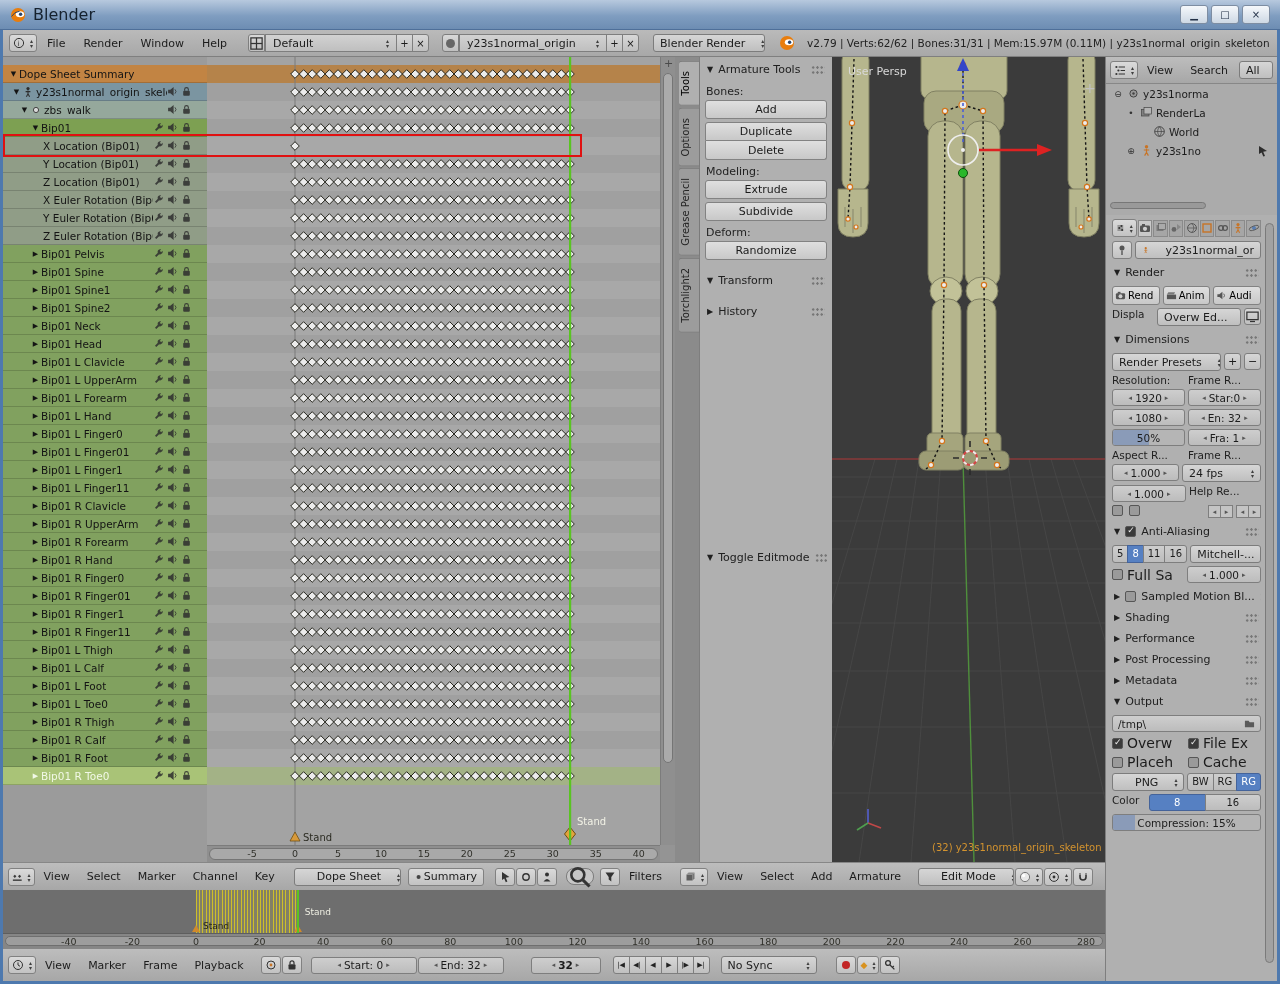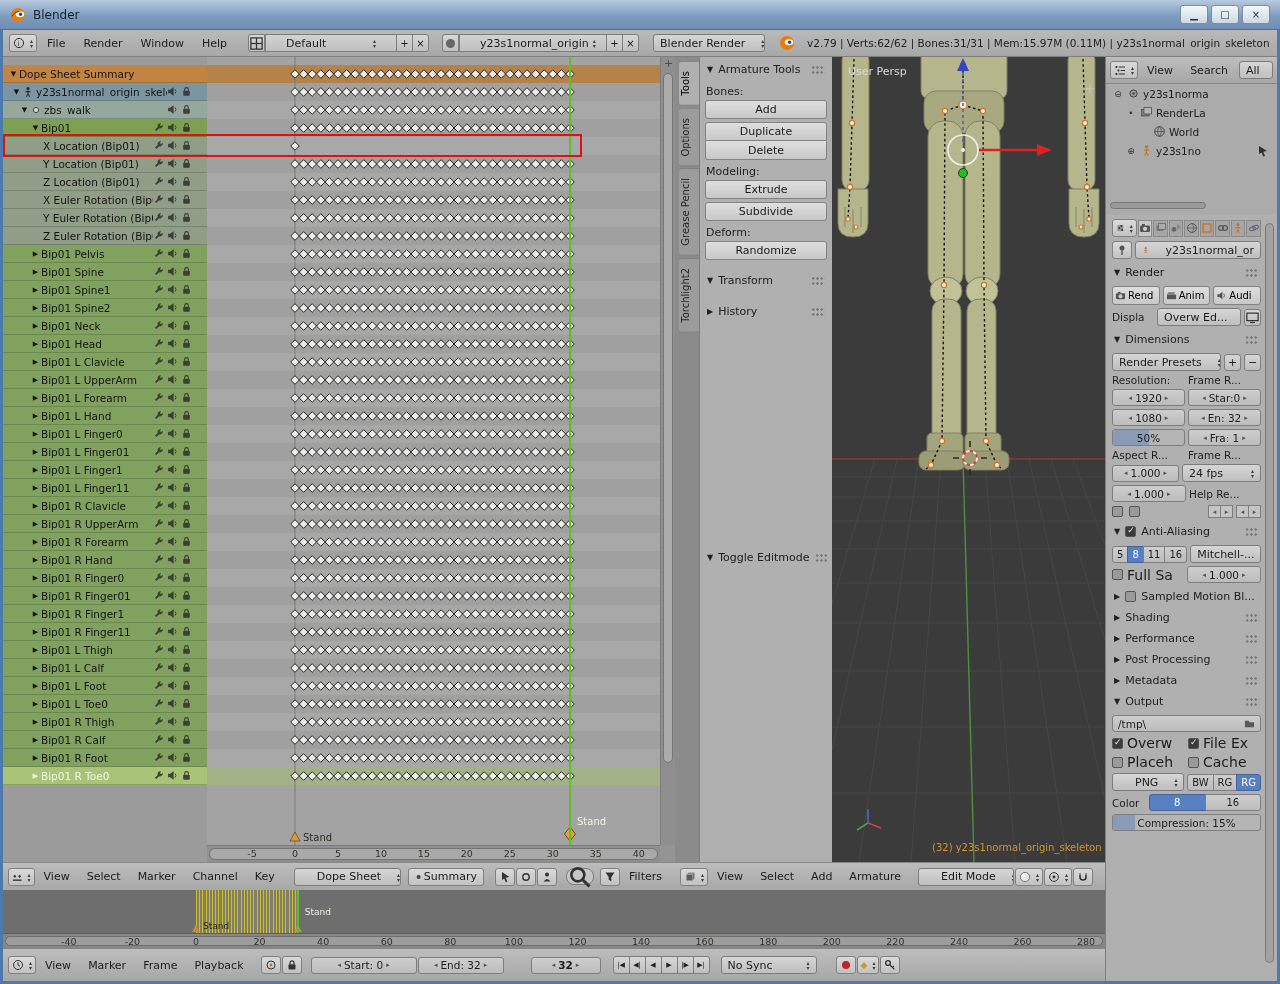--- a/index.html
+++ b/index.html
@@ -2,21 +2,21 @@
 <html><head>
 <meta charset="utf-8">
 <style>
 *{box-sizing:border-box;margin:0;padding:0}
 body{width:1280px;height:984px;font-family:"DejaVu Sans","Liberation Sans",sans-serif;font-size:11px;color:#1c1c1c;background:#777}
 #window{position:relative;width:1280px;height:984px;overflow:hidden;background:#9a9a9a}
 .edge{position:absolute;background:#4e79ae;z-index:50}
 svg{display:block}
 
 #titlebar{position:absolute;left:0;top:0;width:1280px;height:30px;background:linear-gradient(#b7c9de,#7f9dc0 55%,#6d8db3);display:flex;align-items:center;gap:7px;padding:0 10px;border-bottom:1px solid #4e6f99}
-#titlebar .t{font-size:12px;color:#16222f}
+#titlebar .t{font-size:16px;color:#16222f}
 #win-controls{margin-left:auto;display:flex;gap:3px}
 .winbtn{width:28px;height:19px;border:1px solid #7d8da2;border-radius:3px;background:linear-gradient(#f5f8fb,#cdd8e4);display:flex;align-items:center;justify-content:center;font-size:10px;color:#223046}
 
 .menu{padding:0 8px;white-space:nowrap}
 .iconbtn{height:18px;min-width:20px;border:1px solid #818181;background:linear-gradient(#dadada,#c2c2c2);border-radius:3px;display:inline-flex;align-items:center;justify-content:center;gap:2px;padding:0 3px}
 .iconbtn svg,.drop svg{width:12px;height:12px}
 .spin{display:inline-flex;flex-direction:column;justify-content:center;color:#3f3f3f;margin-left:3px}
 .spin::before{content:"▴";font-size:6px;line-height:5px}
 .spin::after{content:"▾";font-size:6px;line-height:5px}
 .drop{height:18px;display:inline-flex;align-items:center;gap:16px;padding:0 6px;background:linear-gradient(#d6d6d6,#bfbfbf);border:1px solid #7c7c7c;border-radius:3px;white-space:nowrap;overflow:hidden}
@@ -34,21 +34,21 @@
 .seg:last-child{border-radius:0 3px 3px 0}
 .seg.on{background:#5680c2;color:#fff;border-color:#44639a}
 .phdr{display:flex;align-items:center;gap:5px;padding:4px 2px;color:#202020;white-space:nowrap;overflow:hidden}
 .phdr .tri{font-size:8px;flex:none}
 .dots{margin-left:auto;width:14px;height:10px;flex:none;background-image:radial-gradient(circle,#767676 1px,transparent 1.4px);background-size:4.3px 5px}
 .ed-hdr{position:absolute;display:flex;align-items:center;gap:1px;background:linear-gradient(#bdbdbd,#a7a7a7);border-top:1px solid #878787;padding:0 5px;font-size:11px;z-index:5}
 .rnum{position:absolute;width:28px;text-align:center;top:2px;font-size:9.5px;color:#30302a}
 
 #infobar{position:absolute;left:3px;top:30px;width:1274px;height:27px;background:linear-gradient(#bababa,#a8a8a8);border-bottom:1px solid #7f7f7f;display:flex;align-items:center;gap:2px;padding:0 6px}
 .wgroup{display:flex;align-items:center;margin-left:12px}
-.gfield{height:18px;display:flex;align-items:center;gap:4px;padding:0 20px;background:linear-gradient(#d2d2d2,#bfbfbf);border:1px solid #7e7e7e;white-space:nowrap}
+.gfield{height:18px;display:flex;align-items:center;gap:4px;padding:0 7px;background:linear-gradient(#d2d2d2,#bfbfbf);border:1px solid #7e7e7e;white-space:nowrap}
 .gbtn{width:17px;height:18px;display:flex;align-items:center;justify-content:center;background:linear-gradient(#d8d8d8,#c0c0c0);border:1px solid #7e7e7e;margin-left:-1px;font-size:10px}
 .gbtn:last-child{border-radius:0 3px 3px 0}
 .wgroup .first{border-radius:3px 0 0 3px}
 #stats{margin-left:10px;font-size:10.5px;white-space:nowrap;overflow:hidden;color:#222}
 
 #dope{position:absolute;left:3px;top:57px;width:672px;height:833px;background:#9b9b9b}
 #channel-rows{position:absolute;left:0;top:8px;width:204px}
 .ch{display:flex;align-items:center;height:18px;font-size:10.5px;border-bottom:1px solid rgba(0,0,0,.16);color:#141414}
 .ch .tri{font-size:7px;width:11px;text-align:center;flex:none}
 .ch .lbl{white-space:nowrap;overflow:hidden}
@@ -94,21 +94,21 @@
 .oic{width:13px;height:13px;flex:none}.oic svg{width:13px;height:13px}
 .ocur{margin-left:auto;padding-right:8px;width:20px;height:12px}.ocur svg{width:12px;height:12px}
 #outliner-scroll{position:absolute;left:4px;bottom:6px;width:96px;height:7px;background:#999;border:1px solid #777;border-radius:4px}
 
 #props{position:absolute;left:1105px;top:215px;width:172px;height:766px;background:#b0b0b0;border-left:1px solid #7e7e7e;padding:4px 16px 4px 6px;overflow:hidden}
 #props-scroll{position:absolute;right:3px;top:8px;width:9px;height:740px;background:#a2a2a2;border:1px solid #7a7a7a;border-radius:5px}
 .ptabs{display:flex;align-items:center;gap:1px;margin-bottom:4px}
 .ptab{width:17px;height:17px;display:inline-flex;align-items:center;justify-content:center;border:1px solid #8a8a8a;background:#a6a6a6}
 .ptab svg{width:12px;height:12px}
 .ptab.act{background:#c9c9c9}
-.prow{display:flex;align-items:center;gap:3px;margin:3px 0}
+.prow{display:flex;gap:3px;margin:3px 0}
 .plab{font-size:10.5px;color:#1f1f1f;white-space:nowrap;overflow:hidden}
 .flex1{flex:1;min-width:0}
 .half{flex:1;min-width:0}
 .pbtn{flex:1;min-width:0;height:19px;display:inline-flex;align-items:center;justify-content:flex-start;gap:2px;border:1px solid #828282;background:linear-gradient(#dfdfdf,#c8c8c8);border-radius:3px;font-size:10px;overflow:hidden;font-family:inherit;padding:0 2px}
 .pbtn svg{width:11px;height:11px;flex:none}
 .sqbtn{width:17px;height:17px;border:1px solid #7e7e7e;background:linear-gradient(#d6d6d6,#bfbfbf);border-radius:3px;display:inline-flex;align-items:center;justify-content:center;font-size:11px}
 .pchk{display:flex;align-items:center;gap:4px;flex:1;min-width:0;font-size:14px;overflow:hidden;white-space:nowrap}
 .pairbtn{display:inline-flex}
 .pairbtn span{width:13px;height:13px;border:1px solid #7e7e7e;background:#c4c4c4;display:inline-flex;align-items:center;justify-content:center;font-size:7px;color:#555;margin-left:-1px}
 

